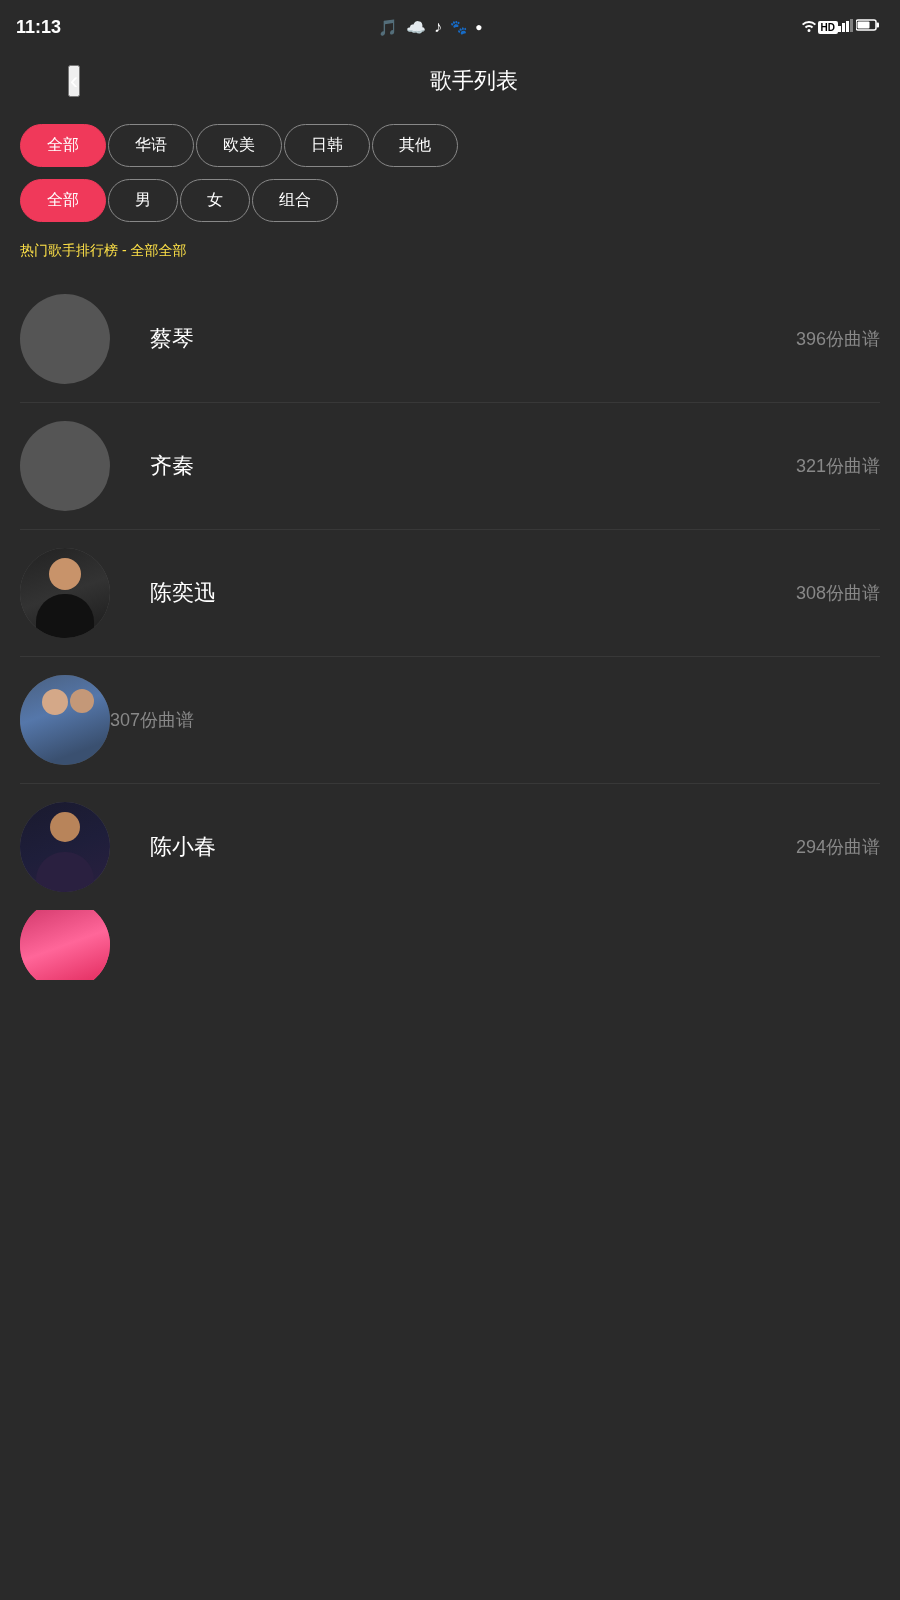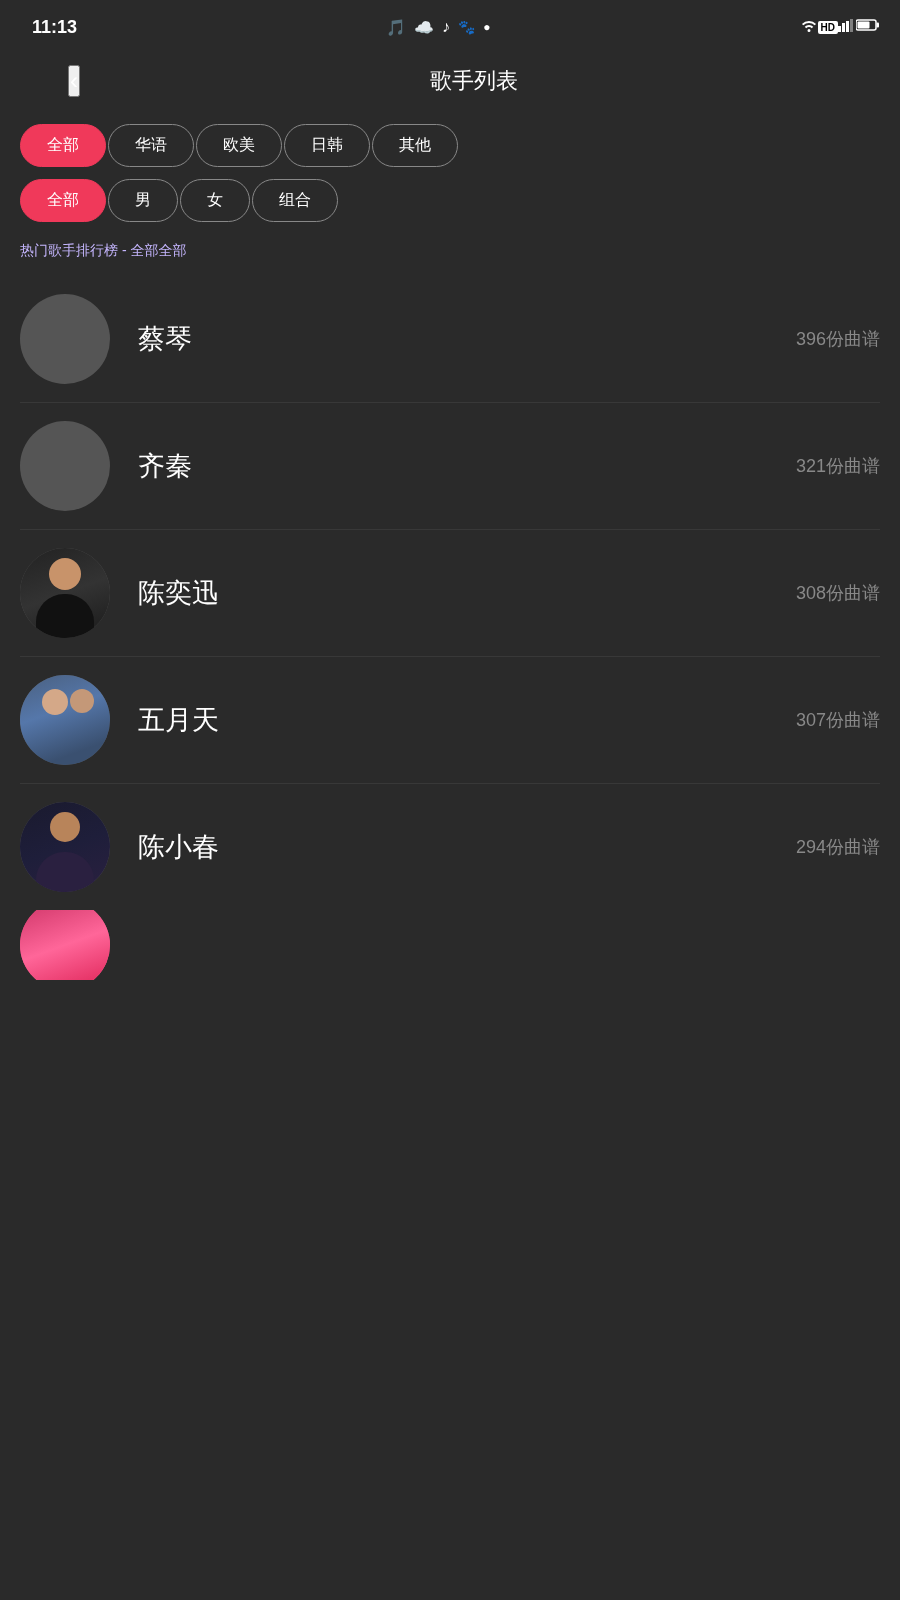--- a/index.html
+++ b/index.html
@@ -16,21 +16,21 @@
       width: 900px;
       min-height: 1600px;
       overflow-x: hidden;
     }
 
     
     .status-bar {
       display: flex;
       justify-content: space-between;
       align-items: center;
-      padding: 12px 20px 8px 32px;
+      padding: 12px 20px 8px 16px;
       height: 50px;
     }
 
     .status-time {
       font-size: 18px;
       font-weight: 600;
       color: #ffffff;
     }
 
     .status-icons {
@@ -100,21 +100,21 @@
     .filter-chip.active {
       background: #f0395a;
       border-color: #f0395a;
       color: #ffffff;
     }
 
     
     .list-subtitle {
       padding: 8px 20px 16px 20px;
       font-size: 14px;
-      color: #c4b5fd;
+      color: #fde047;
     }
 
     
     .artist-list {
       padding: 0 20px;
     }
 
     .artist-item {
       display: flex;
       align-items: center;
@@ -126,23 +126,23 @@
       width: 90px;
       height: 90px;
       border-radius: 50%;
       overflow: hidden;
       flex-shrink: 0;
       background: #555555;
     }
 
     .artist-name {
       flex: 1;
-      font-size: 27px;
-      color: #ffffff;
-      margin-left: 28px;
+      font-size: 22px;
+      color: #ffffff;
+      margin-left: 40px;
     }
 
     .artist-count {
       font-size: 18px;
       color: #888888;
     }
 
     
     .artist-divider {
       height: 1px;
@@ -317,21 +317,20 @@
         <div class="avatar-figure chen_fig"></div>
       </div>
       <span class="artist-name">陈奕迅</span>
       <span class="artist-count">308份曲谱</span>
     </div>
     <div class="artist-divider"></div>
     <div class="artist-item">
       <div class="artist-avatar">
         <div class="avatar-figure wuyue_fig"></div>
       </div>
-      <span class="artist-name">五月天</span>
       <span class="artist-count">307份曲谱</span>
     </div>
     <div class="artist-divider"></div>
     <div class="artist-item">
       <div class="artist-avatar">
         <div class="avatar-figure chenxc_fig"></div>
       </div>
       <span class="artist-name">陈小春</span>
       <span class="artist-count">294份曲谱</span>
     </div>

